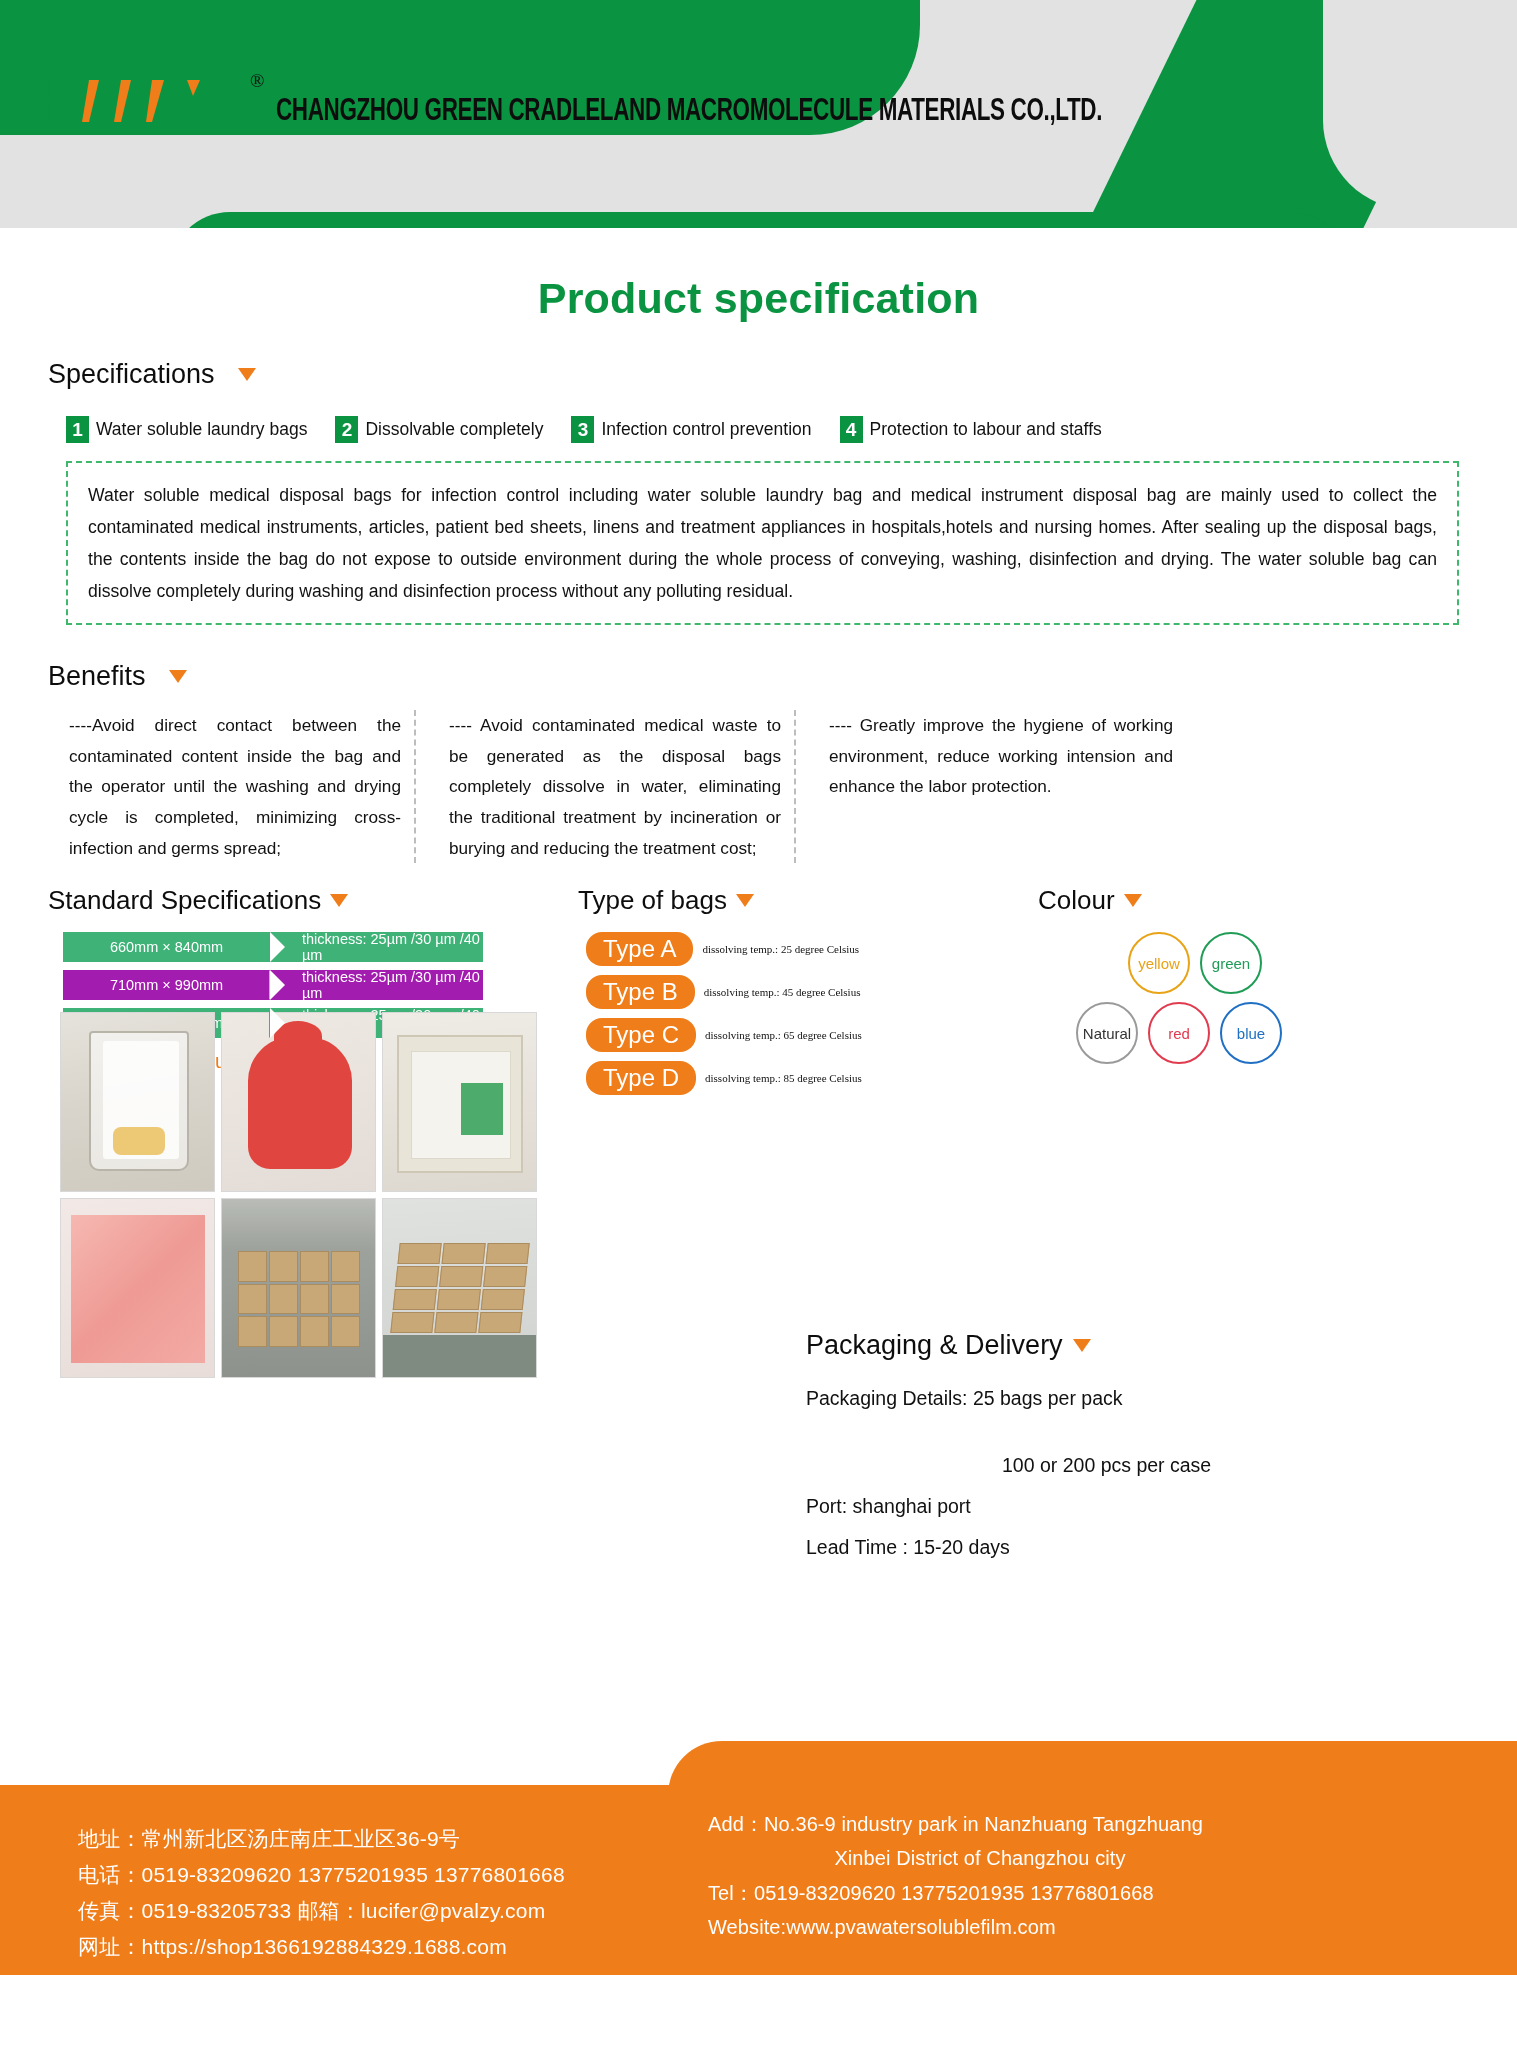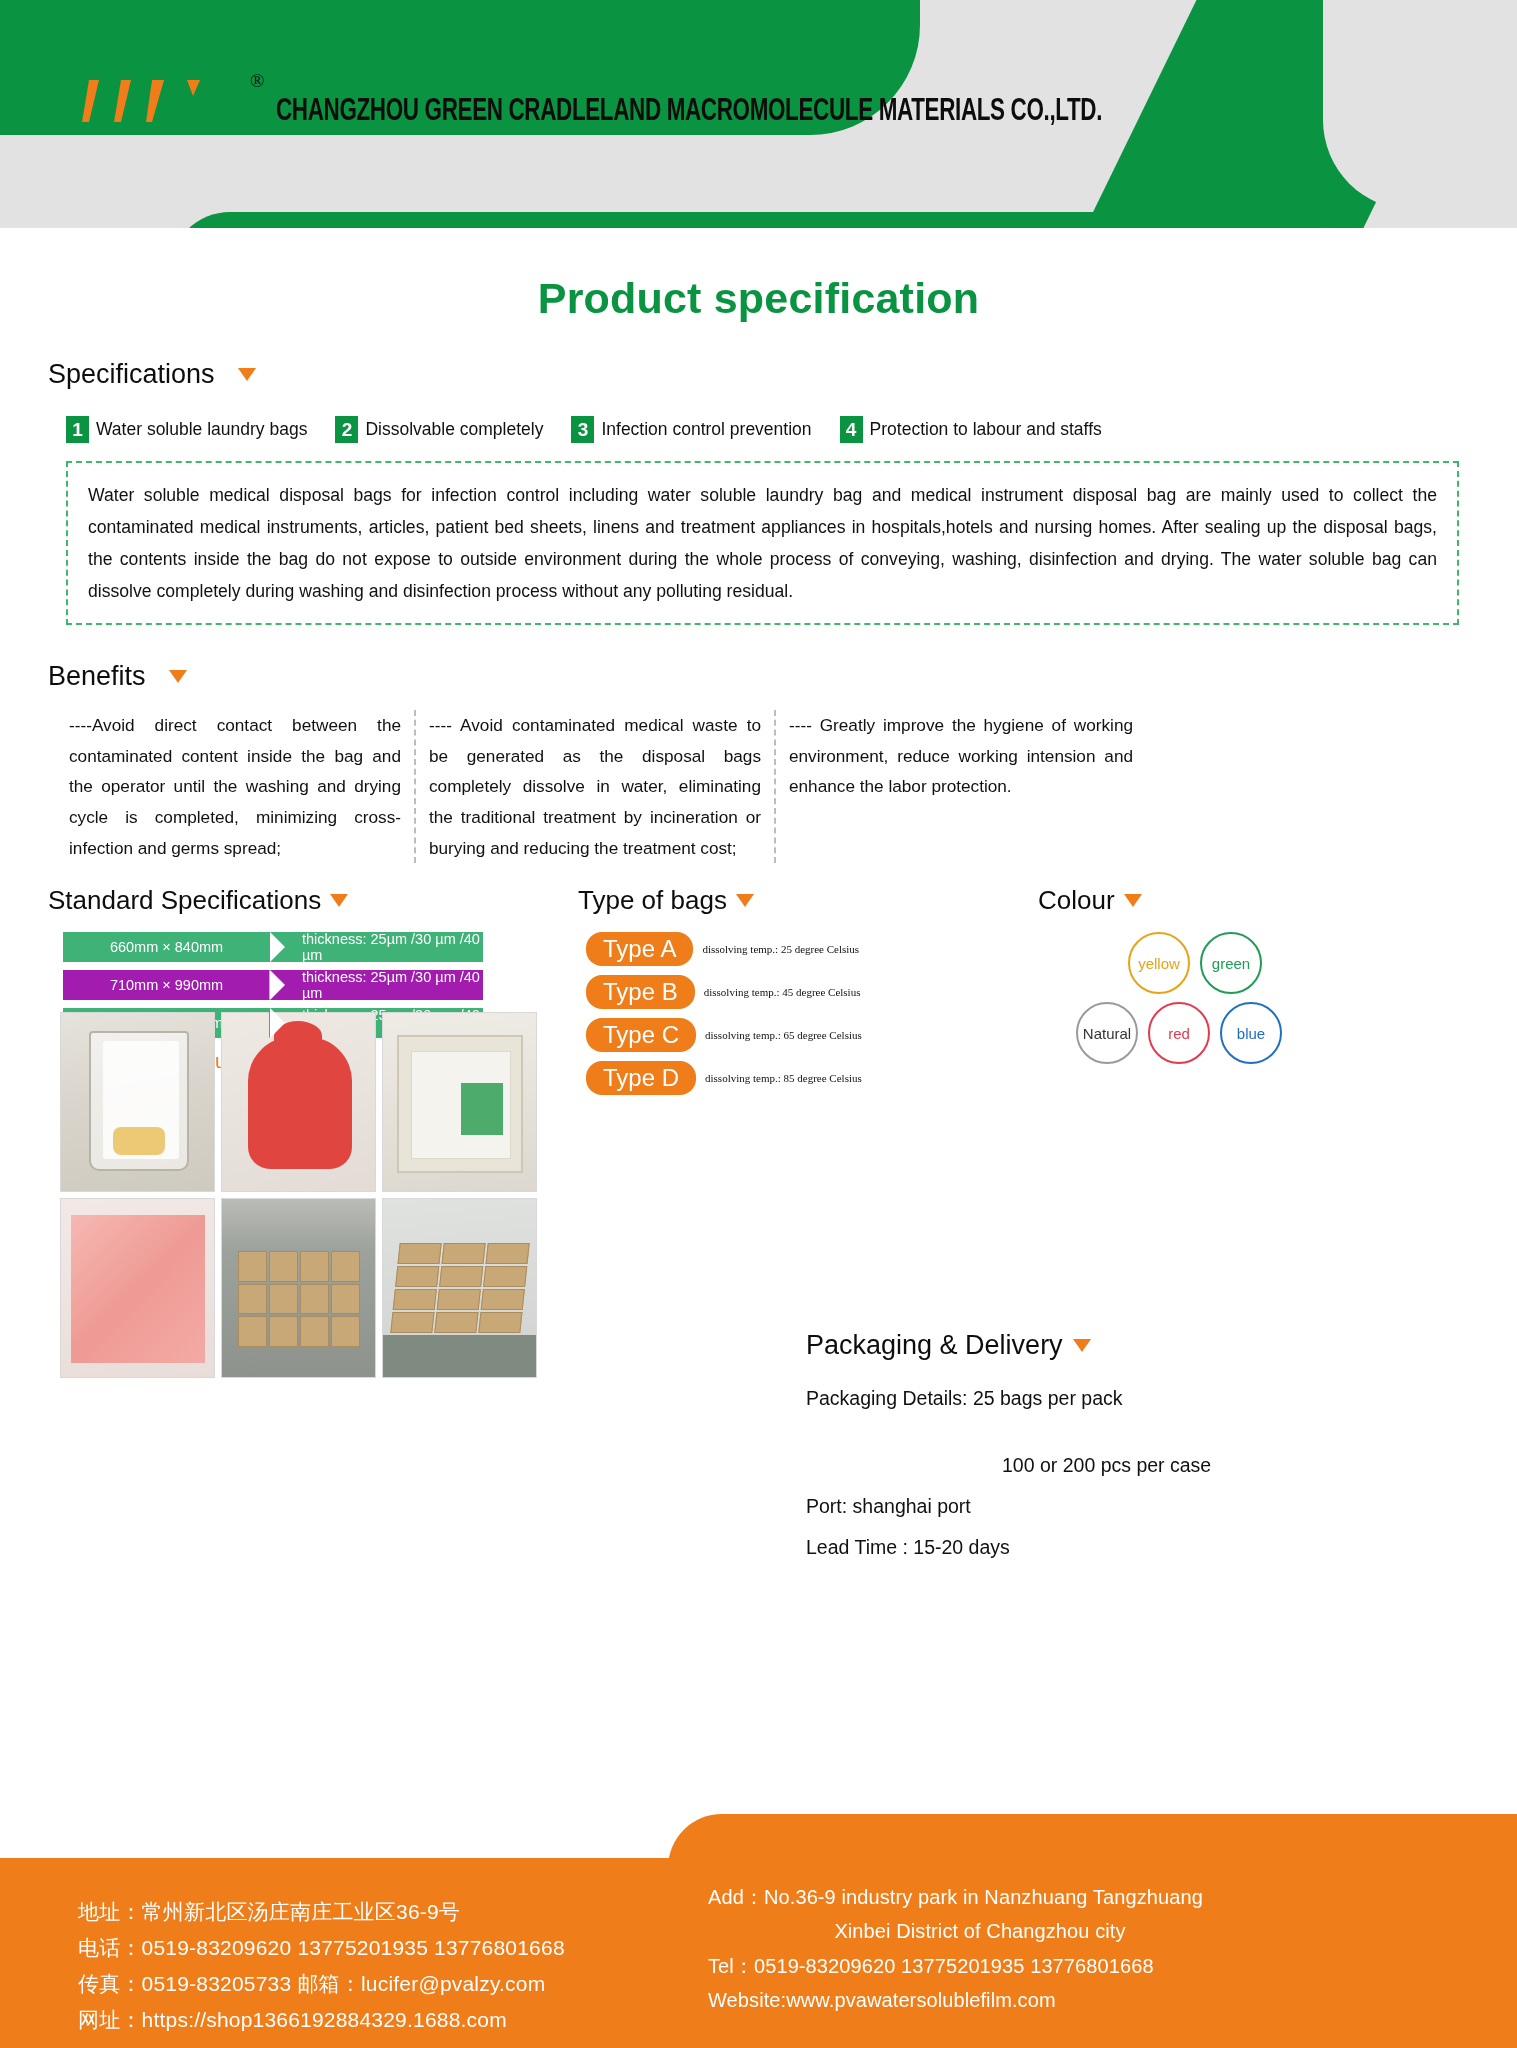--- a/index.html
+++ b/index.html
@@ -165,20 +165,21 @@
     line-height: 1.82;
     color: #111;
     text-align: justify;
   }
 
   
   .benefits-row {
     display: flex;
     margin-top: 18px;
     padding-left: 8px;
+    gap: 20px;
   }
   .ben-col {
     font-size: 17.2px;
     line-height: 1.78;
     color: #111;
     text-align: justify;
     padding: 0 13px;
   }
   .ben-col.c1 { width: 360px; border-right: 2px dashed #bdbdbd; }
   .ben-col.c2 { width: 360px; border-right: 2px dashed #bdbdbd; }
@@ -422,21 +423,21 @@
   .pack-line {
     font-size: 19.5px;
     color: #111;
     margin-bottom: 18px;
   }
   .pack-line.indent { margin-left: 196px; margin-top: 44px; }
 
   
   .footer {
     position: absolute;
-    left: 0; top: 1814px;
+    left: 0; top: 1741px;
     width: 1517px; height: 234px;
   }
   .ft-bg {
     position: absolute;
     left: 0; top: 44px;
     width: 1517px; height: 190px;
     background: #ef7d1a;
   }
   .ft-tab {
     position: absolute;

